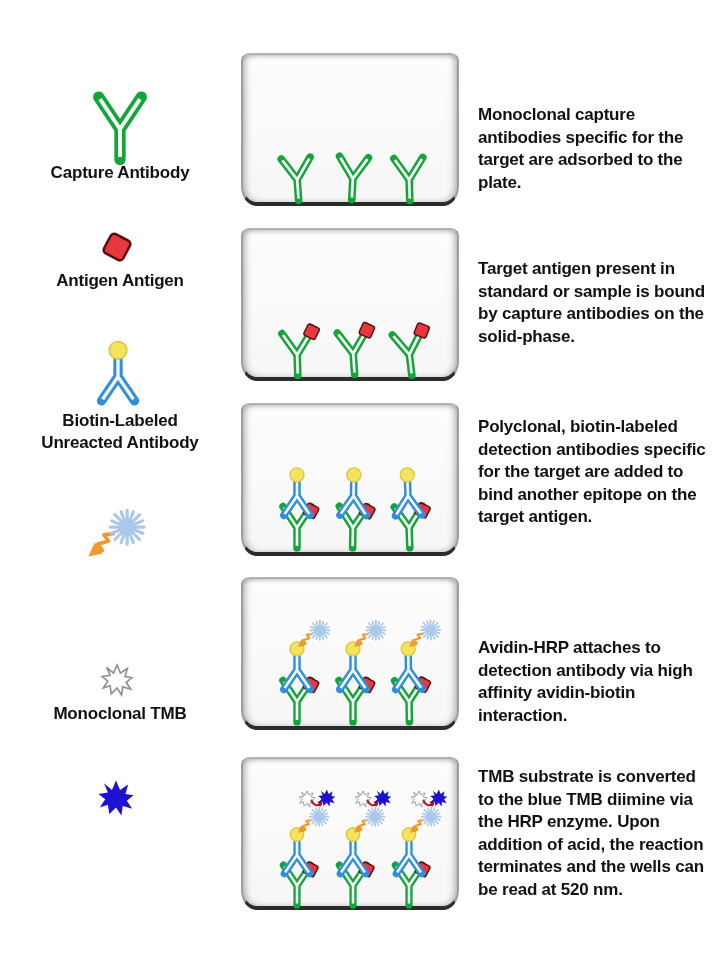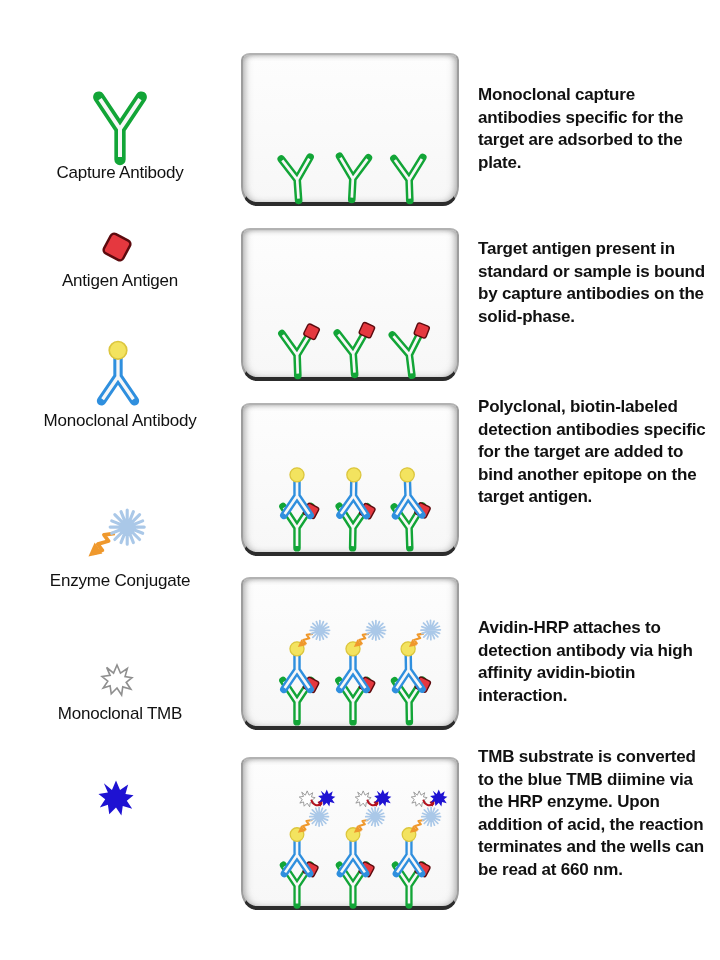--- a/index.html
+++ b/index.html
@@ -6,21 +6,21 @@
   body{
     width:720px;height:960px;position:relative;overflow:hidden;
     background:#ffffff;
     font-family:"Liberation Sans", sans-serif;
     color:var(--text,#111);
   }
 
   
   .legend-label{
     position:absolute;left:2px;width:236px;
-    text-align:center;font-weight:400;font-size:17px;line-height:22px;
+    text-align:center;font-weight:700;font-size:17px;line-height:22px;
     letter-spacing:-0.2px;color:var(--text,#111);
   }
   .ll{display:block;}
 
   
   .well{
     position:absolute;left:241px;width:214px;height:147px;
     background:linear-gradient(180deg,#fdfdfd,var(--well-bg,#f7f7f7));
     border:2px solid #9d9d9d;
     border-top-color:#b2b2b2;
@@ -46,21 +46,21 @@
   .zig-head{fill:var(--conjugate-arrow,#ef982c);}
   .tmb-white-use{fill:#ffffff;stroke:var(--unreacted-tmb-outline,#8f8f8f);stroke-width:1.4;}
   .tmb-blue-use{fill:var(--tmb-diimine,#1e12d2);stroke:none;}
   .rc{stroke:var(--reaction-arrow,#b5121f);stroke-width:2.6;fill:none;stroke-linecap:round;}
   .rc-head{fill:var(--reaction-arrow,#b5121f);}
 
   
   .step-text{
     position:absolute;left:478px;width:228px;
     font-weight:700;font-size:17px;line-height:22.5px;
-    letter-spacing:-0.2px;color:var(--text,#111);
+    letter-spacing:-0.2px;color:var(--text,#111);margin-top:20px;
   }
 </style>
 </head>
 <body>
 
 <svg width="0" height="0" style="position:absolute" aria-hidden="true">
   <defs>
 
     <g id="ab-g">
       <path class="ab-out g" d="M0,26 L0,0 M0,3 L-16,-21 M0,3 L16,-21"></path>
@@ -127,28 +127,28 @@
   <use href="#antigen" transform="translate(25,25) scale(1.55)"></use>
 </svg>
 <div class="legend-label" style="top:270px">
   <span class="ll">Antigen Antigen</span>
 </div>
 
 <svg class="icon-svg" style="left:68px;top:332px" width="100" height="80">
   <use href="#ab-b-inv" transform="translate(50,48) scale(1.1)"></use>
 </svg>
 <div class="legend-label" style="top:410px">
-  <span class="ll">Monoclonal Antibody</span>
+  <span class="ll">Biotin-Labeled</span>
+  <span class="ll">Unreacted Antibody</span>
 </div>
 
 <svg class="icon-svg" style="left:60px;top:505px" width="115" height="72">
   <use href="#conj" transform="translate(30,50) scale(1.55)"></use>
 </svg>
 <div class="legend-label" style="top:570px">
-  <span class="ll">Enzyme Conjugate</span>
 </div>
 
 <svg class="icon-svg" style="left:92px;top:655px" width="50" height="50">
   <use href="#tmbstar" class="tmb-white-use" transform="translate(25,25) scale(1.15)"></use>
 </svg>
 <div class="legend-label" style="top:703px">
   <span class="ll">Monoclonal TMB</span>
 </div>
 
 <svg class="icon-svg" style="left:88px;top:770px" width="56" height="56">
@@ -194,13 +194,13 @@
     <use href="#cplx5" transform="translate(54,124) scale(0.85)"></use>
     <use href="#cplx5" transform="translate(110,124) scale(0.85)"></use>
     <use href="#cplx5" transform="translate(166,124) scale(0.85)"></use>
   </svg>
 </div>
 
 <div class="step-text" style="top:84px">Monoclonal capture antibodies specific for the target are adsorbed to the plate.</div>
 <div class="step-text" style="top:238px">Target antigen present in standard or sample is bound by capture antibodies on the solid-phase.</div>
 <div class="step-text" style="top:396px">Polyclonal, biotin-labeled detection antibodies specific for the target are added to bind another epitope on the target antigen.</div>
 <div class="step-text" style="top:617px">Avidin-HRP attaches to detection antibody via high affinity avidin-biotin interaction.</div>
-<div class="step-text" style="top:746px">TMB substrate is converted to the blue TMB diimine via the HRP enzyme. Upon addition of acid, the reaction terminates and the wells can be read at 660 nm.</div>
+<div class="step-text" style="top:746px">TMB substrate is converted to the blue TMB diimine via the HRP enzyme. Upon addition of acid, the reaction terminates and the wells can be read at 520 nm.</div>
 
 </body></html>

